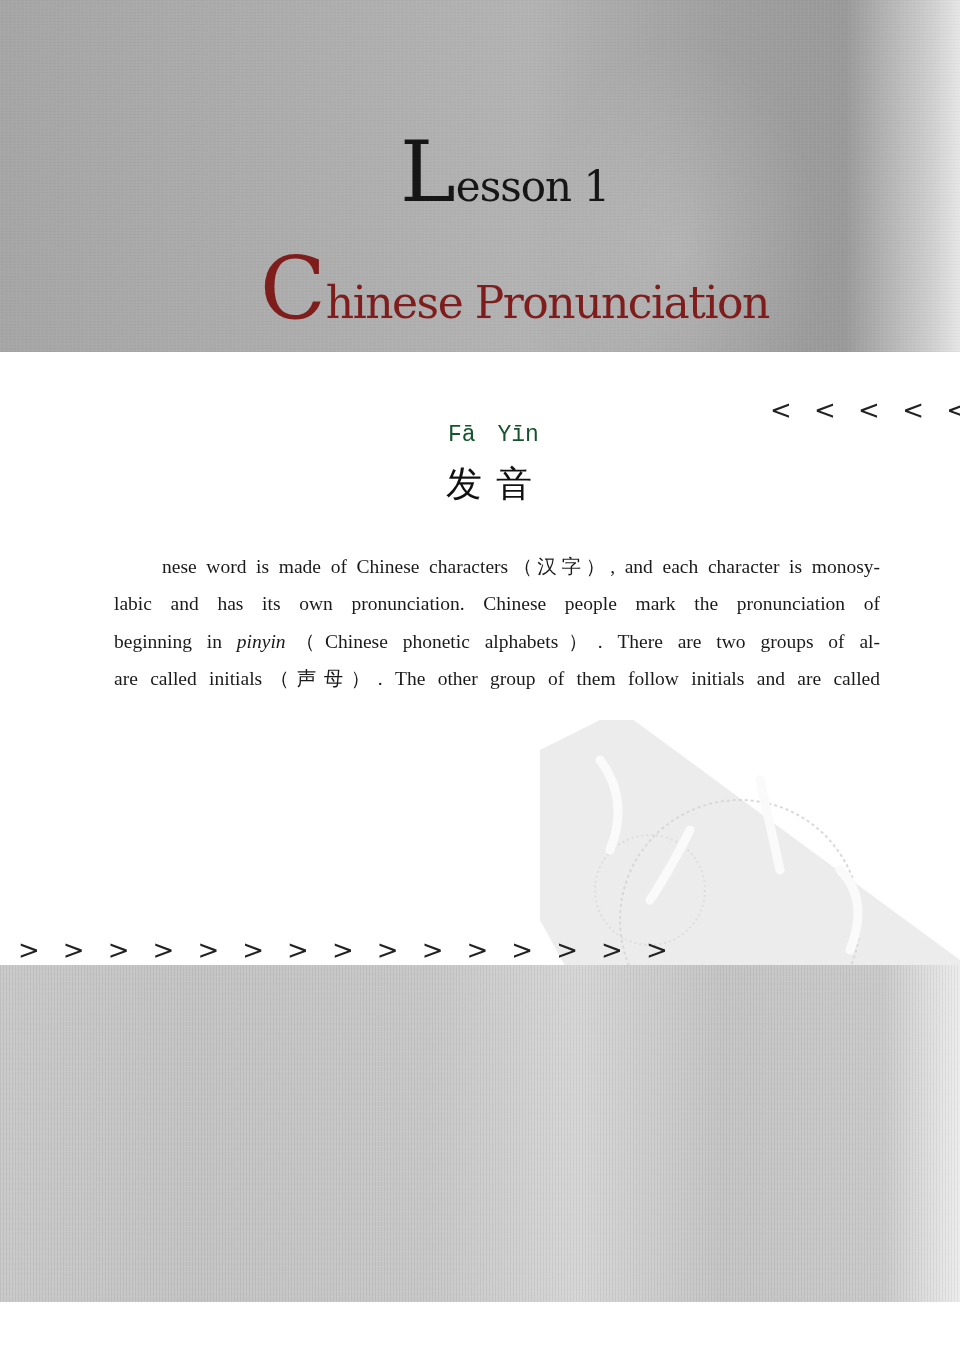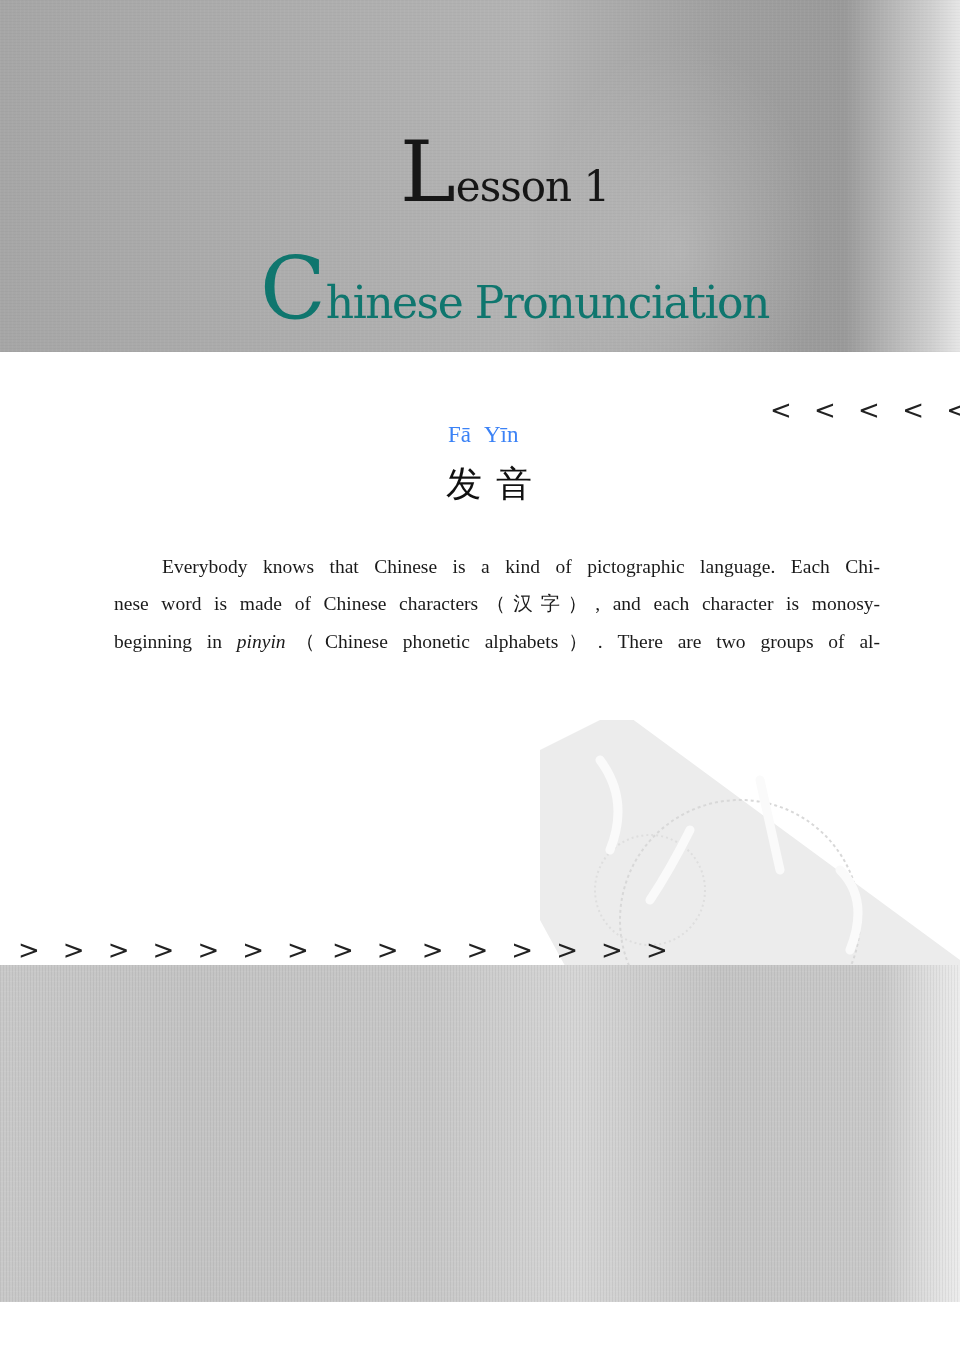--- a/index.html
+++ b/index.html
@@ -24,33 +24,33 @@
   .title-block { position: absolute; left: 0; top: 0; width: 960px; height: 282px; z-index: 2; }
   .title-line1 {
     position: absolute; left: 400px; top: 130px;
     font-family: "DejaVu Serif", serif; font-weight: 300;
     color: #161616; white-space: nowrap;
   }
   .title-line1 .cap { font-size: 84px; line-height: 1; }
   .title-line1 .rest { font-size: 42px; letter-spacing: -1px; }
   .title-line2 {
     position: absolute; left: 260px; top: 245px;
-    font-family: "DejaVu Serif", serif; color: #0f766e; white-space: nowrap;
+    font-family: "DejaVu Serif", serif; color: #7f1d1d; white-space: nowrap;
   }
   .title-line2 .cap { font-size: 86px; line-height: 1; }
   .title-line2 .rest { font-size: 44px; letter-spacing: -1.5px; }
 
   .left-chevrons {
     position: absolute; left: 770px; top: 395px;
     font-family: "DejaVu Sans", sans-serif; font-size: 26px; color: #222;
     letter-spacing: 7px; white-space: nowrap;
   }
   .pinyin {
     position: absolute; left: 448px; top: 422px;
-    font-family: Liberation Serif, serif; font-size: 23px; color: #3b82f6;
+    font-family: Liberation Mono, monospace; font-size: 23px; color: #14532d;
     word-spacing: 8px; white-space: nowrap;
   }
   .hanzi-title {
     position: absolute; left: 446px; top: 460px;
     font-family: Liberation Mono, monospace; font-size: 36px; color: #111;
     letter-spacing: 14px; white-space: nowrap;
   }
 
   .watermark {
     position: absolute; left: 540px; top: 720px; width: 460px; height: 420px;
@@ -103,20 +103,21 @@
 <div class="hanzi-title">发音</div>
 
 <svg class="watermark" viewBox="0 0 460 420" xmlns="http://www.w3.org/2000/svg">
   <polygon points="0,30 80,-10 420,240 460,300 460,420 120,420 0,200" fill="#ececec"></polygon>
   <circle cx="200" cy="200" r="120" fill="none" stroke="#d8d8d8" stroke-width="2" stroke-dasharray="3 3"></circle>
   <circle cx="110" cy="170" r="55" fill="none" stroke="#dedede" stroke-width="2" stroke-dasharray="2 3"></circle>
   <path d="M60 40 q30 40 10 90 M150 110 q-20 40 -40 70 M220 60 l20 90 M300 150 q30 30 10 80 M180 260 l-30 60 M330 250 q20 40 40 60" stroke="#fafafa" stroke-width="9" fill="none" stroke-linecap="round"></path>
 </svg>
 
 <div class="body-text">
-  <span class="line">Everybody knows that Chinese is a kind of pictographic language. Each Chi-</span>
   <span class="line">nese word is made of Chinese characters（汉字）, and each character is monosy-</span>
+  <span class="line">labic and has its own pronunciation. Chinese people mark the pronunciation of</span>
   <span class="line"><span>beginning in </span><i>pinyin</i><span>（Chinese phonetic alphabets）. There are two groups of al-</span></span>
+  <span class="line">are called initials（声母）. The other group of them follow initials and are called</span>
 </div>
 
 <div class="right-chevrons">&gt; &gt; &gt; &gt; &gt; &gt; &gt; &gt; &gt; &gt; &gt; &gt; &gt; &gt; &gt;</div>
 
 <div class="bottom-band"></div>
 
 </body></html>

